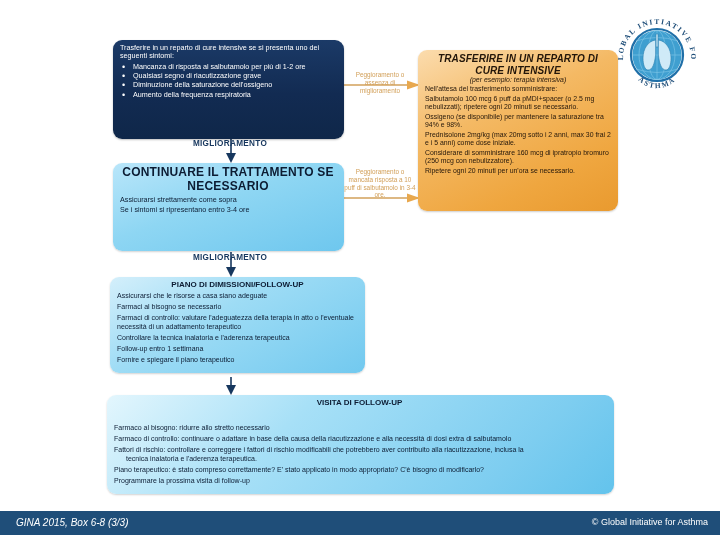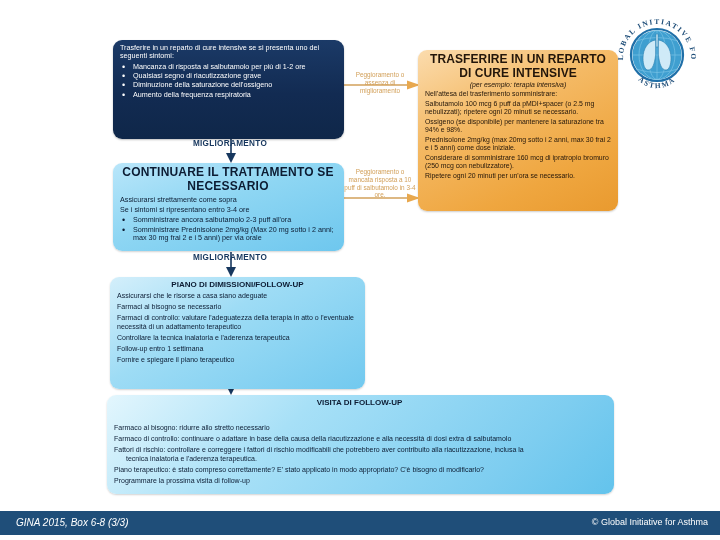--- a/index.html
+++ b/index.html
@@ -105,36 +105,37 @@
     top: 50px;
     width: 200px;
     height: 161px;
     background: linear-gradient(155deg, #fbdcae 0%, #f4b964 38%, #efa63f 75%, #e99a2f 100%);
     color: #23160a;
     padding: 3px 7px 3px 7px;
     font-size: 6.9px;
     box-shadow: 0 1px 2px rgba(0,0,0,0.2);
   }
   #box-transfer .box-title {
-    font-size: 12px;
+    font-size: 10px;
     letter-spacing: 0.1px;
+    font-style: italic;
   }
   #box-transfer .sub-ital {
     text-align: center;
     font-style: italic;
     font-size: 6.9px;
     margin-bottom: 2px;
   }
 
   
   #box-discharge {
     left: 110px;
     top: 277px;
     width: 255px;
-    height: 112px;
+    height: 96px;
     background: linear-gradient(150deg, #d4effb 0%, #9edcf5 40%, #72c9ef 100%);
     color: #0c1c33;
     padding: 3px 7px 2px 7px;
     font-size: 7px;
     box-shadow: 0 1px 2px rgba(0,0,0,0.18);
   }
   #box-discharge .box-title {
     font-size: 8px;
     margin-bottom: 3px;
   }
@@ -290,24 +291,20 @@
       <li>Aumento della frequenza respiratoria</li>
     </ul>
   </div>
 
   <div class="improve-label" id="label-improve-1">MIGLIORAMENTO</div>
 
   <div class="box" id="box-continue">
     <div class="box-title">CONTINUARE IL TRATTAMENTO SE NECESSARIO</div>
     <p>Assicurarsi strettamente come sopra</p>
     <p>Se i sintomi si ripresentano entro 3-4 ore</p>
-    <ul class="bullets">
-      <li>Somministrare ancora salbutamolo 2-3 puff all'ora</li>
-      <li>Somministrare Prednisolone 2mg/kg (Max 20 mg sotto i 2 anni; max 30 mg frai 2 e i 5 anni) per via orale</li>
-    </ul>
   </div>
 
   <div class="improve-label" id="label-improve-2">MIGLIORAMENTO</div>
 
   <div class="flow-label" id="label-worsen-1">Peggioramento o assenza di miglioramento</div>
   <div class="flow-label" id="label-worsen-2">Peggioramento o mancata risposta a 10 puff di salbutamolo in 3-4 ore.</div>
 
   <div class="box" id="box-transfer">
     <div class="box-title">TRASFERIRE IN UN REPARTO DI CURE INTENSIVE</div>
     <div class="sub-ital">(per esempio: terapia intensiva)</div>

